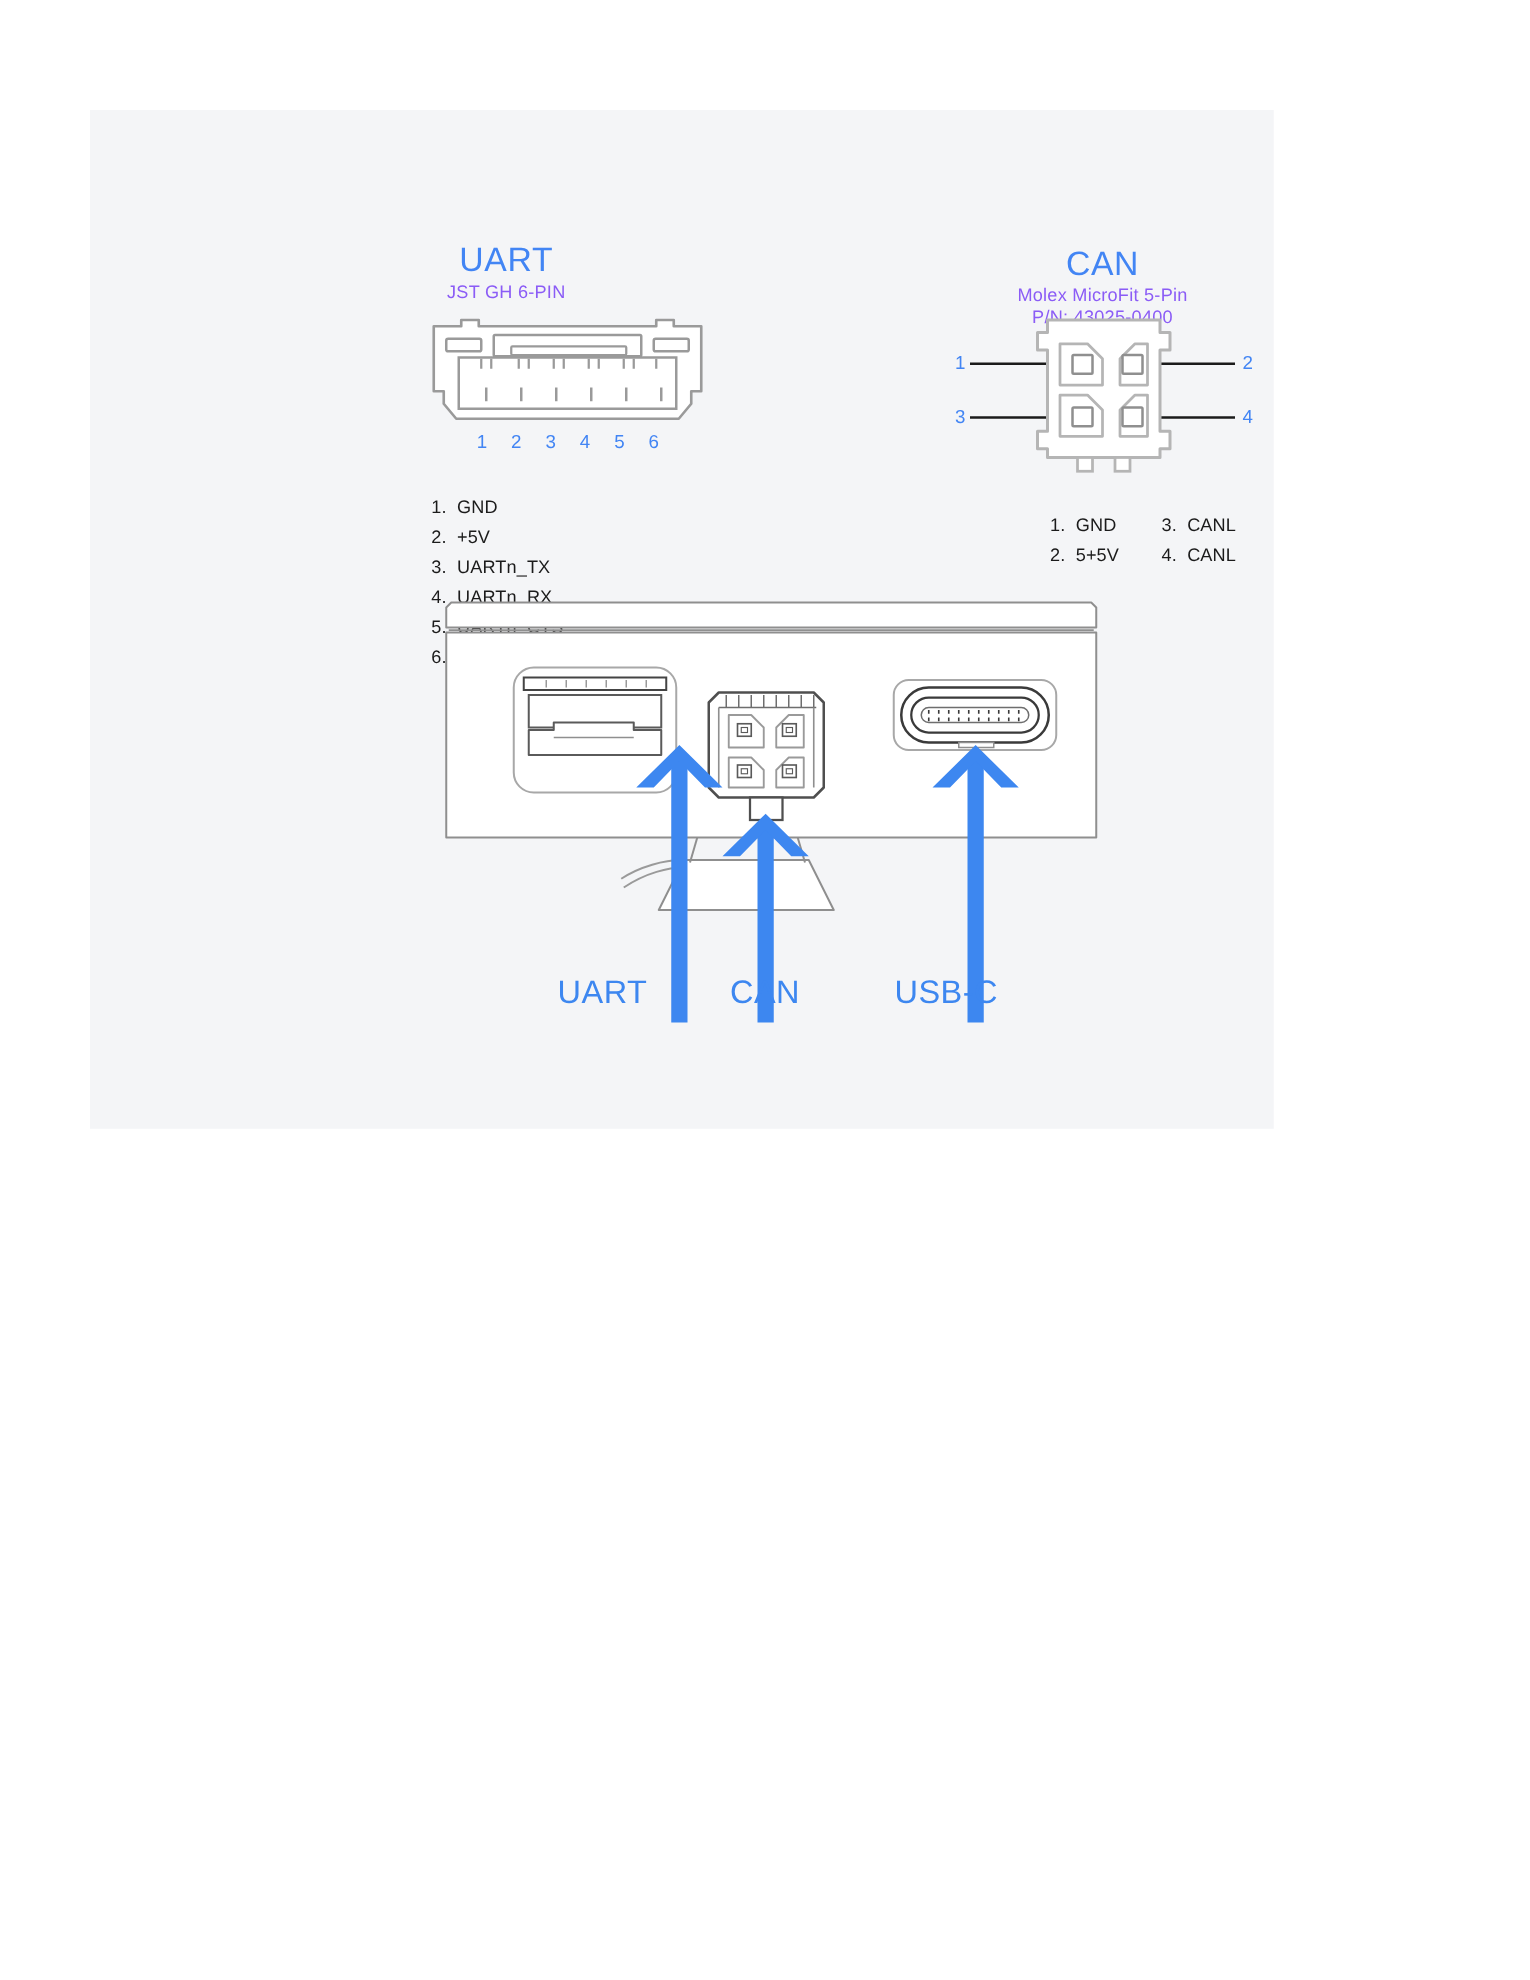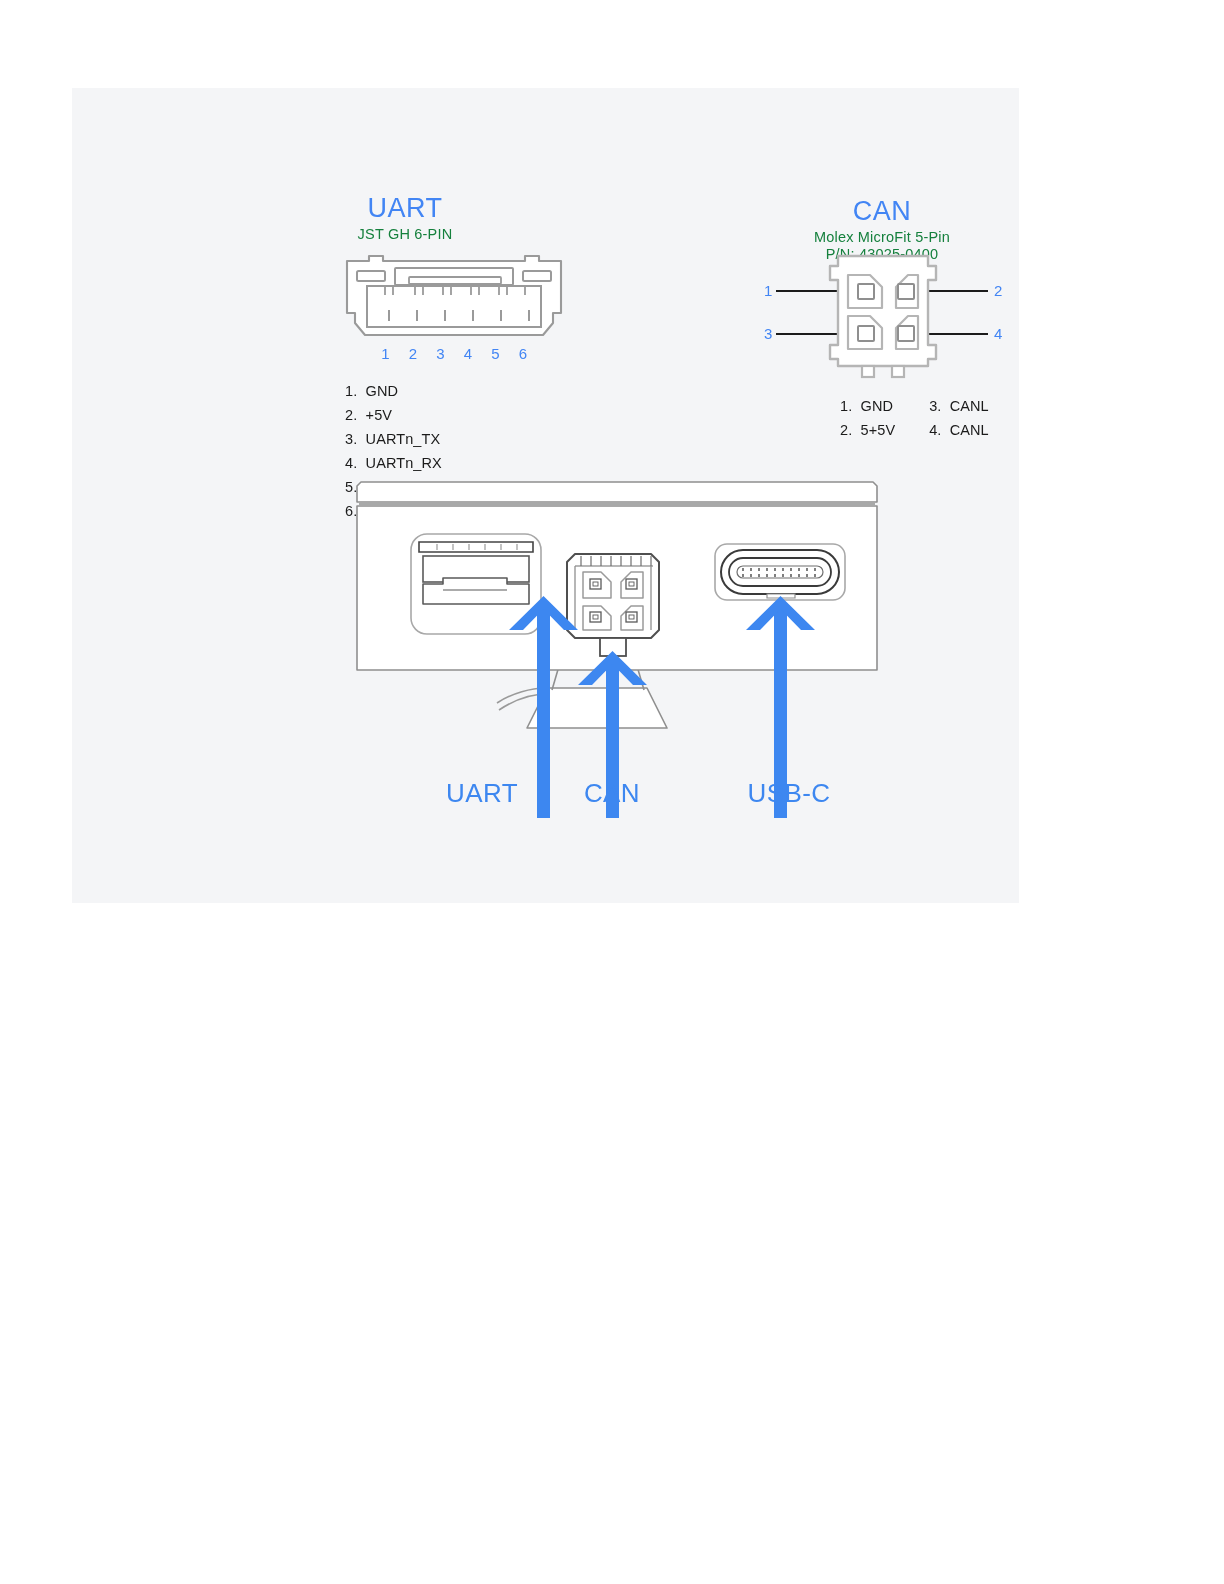--- a/index.html
+++ b/index.html
@@ -28,33 +28,34 @@
   
   .conn-title {
     font-size: 27px;
     letter-spacing: 0.5px;
     color: #4285f4;
     text-align: center;
     font-weight: 400;
   }
   .conn-sub {
     font-size: 14.5px;
-    color: #15803d;
+    color: #8b5cf6;
     text-align: center;
     letter-spacing: 0.2px;
     line-height: 17px;
     font-weight: 400;
   }
 
   
   .pinlist {
     font-size: 14.5px;
     color: #1b1b1b;
     line-height: 24px;
     letter-spacing: 0.1px;
+    margin-top: 15px;
   }
   .pinlist .col {
     display: inline-block;
     vertical-align: top;
   }
   .pinlist .row { white-space: nowrap; }
 
   
   .uart-nums {
     display: flex;
@@ -378,16 +379,16 @@
           <rect x="427" y="130" width="13" height="210" fill="#3d87f0"></rect>
           <path d="M433.5,118 L468,152 L454,152 L433.5,131 L413,152 L399,152 Z" fill="#3d87f0"></path>
         </g>
       </svg>
     </div>
 
     <div class="abs callout-label" style="left:345px; top:690px; width:130px;">UART</div>
 
     <div class="abs callout-label" style="left:475px; top:690px; width:130px;">CAN</div>
 
-    <div class="abs callout-label" style="left:647px; top:690px; width:140px;">USB-C</div>
+    <div class="abs callout-label" style="left:615px; top:690px; width:140px;">USB-C</div>
 
   </div>
 </div>
 
 </body></html>

